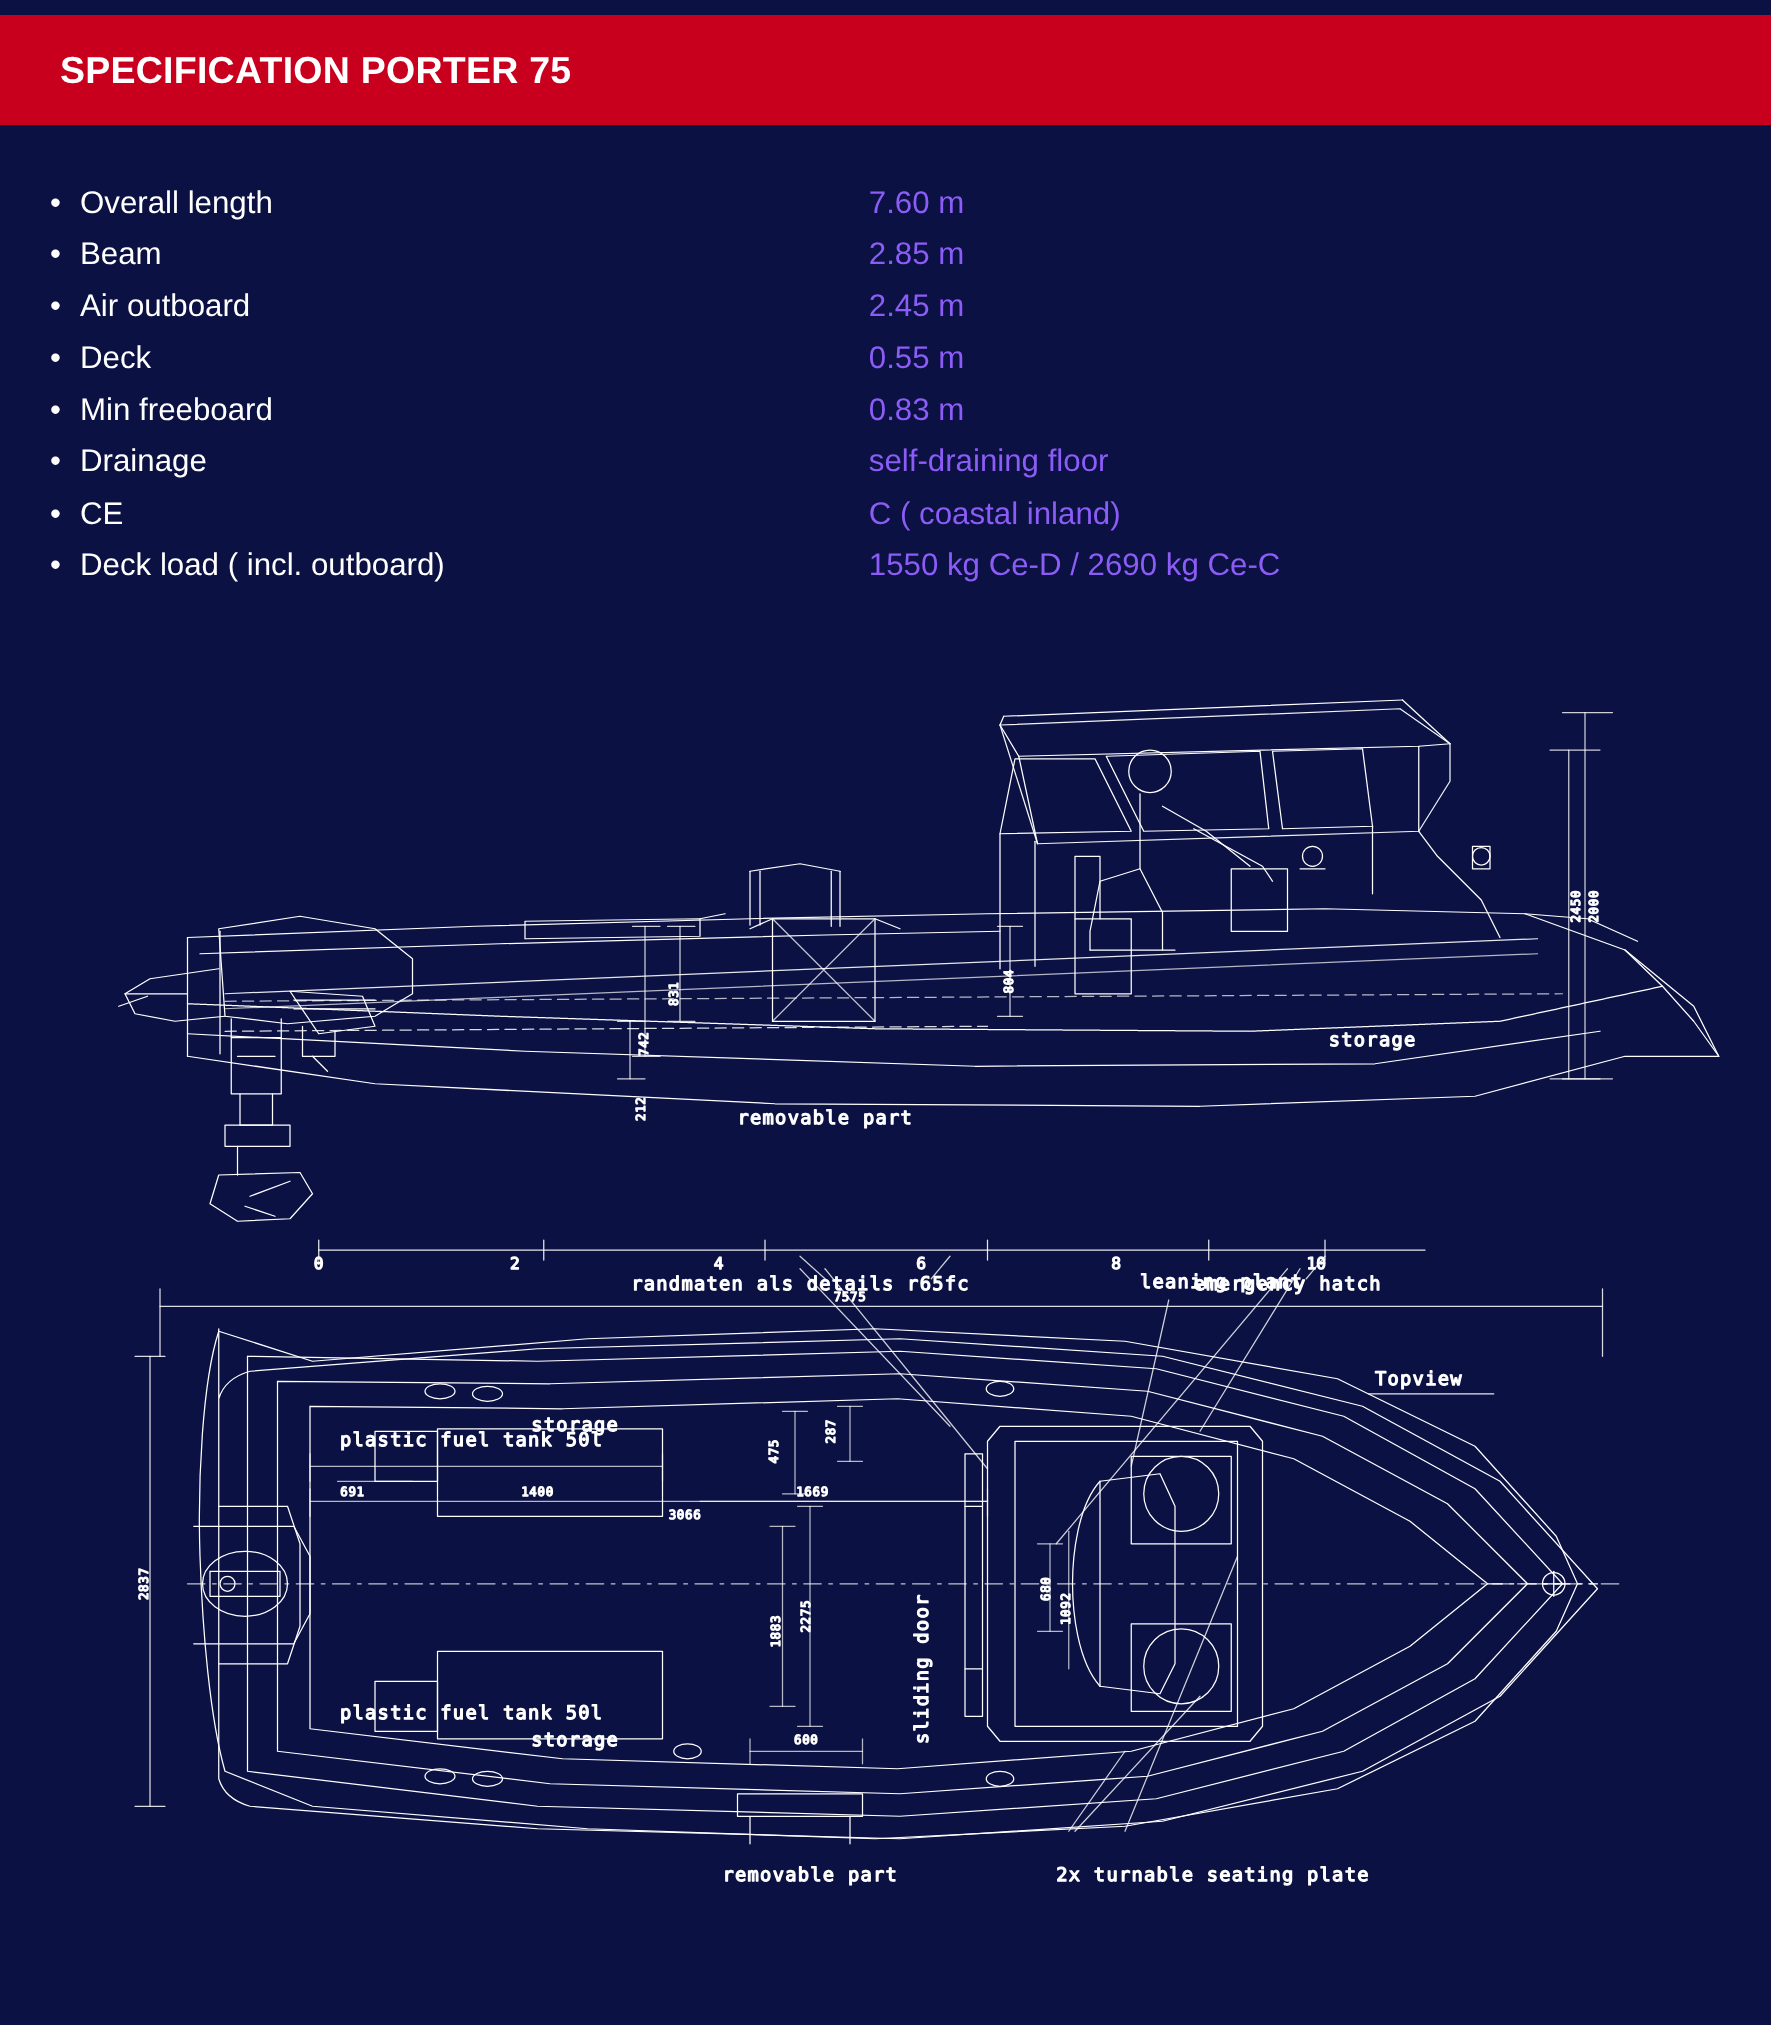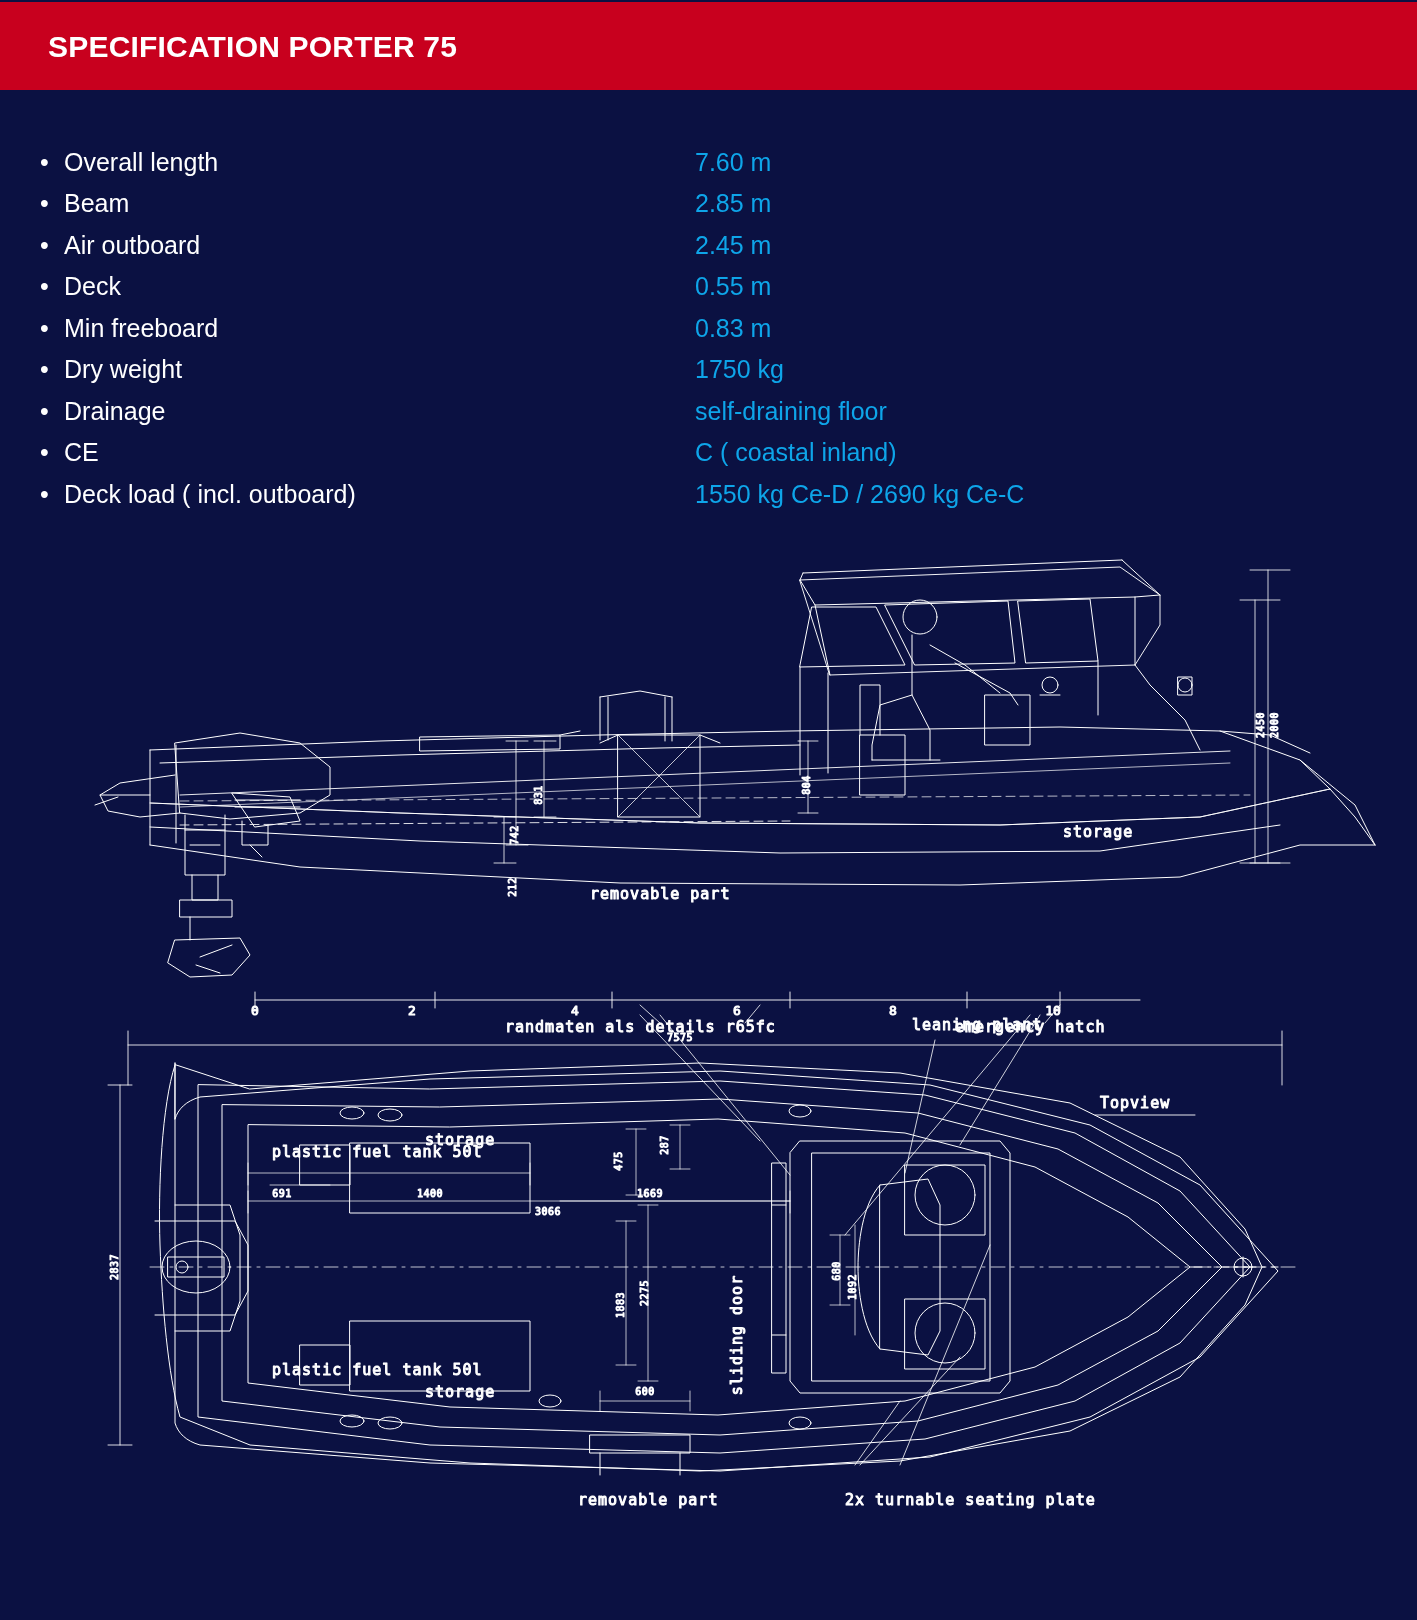--- a/index.html
+++ b/index.html
@@ -17,21 +17,21 @@
   }
   .page {
     position: absolute;
     inset: 0;
     background: #0b1142;
   }
   
   .header-bar {
     position: absolute;
     left: 0;
-    top: 2px;
+    top: 12px;
     width: 1417px;
     height: 88px;
     background: #c8001e;
   }
   .header-title {
     position: absolute;
     left: 48px;
     top: 28px;
     font-size: 30px;
     font-weight: bold;
@@ -57,21 +57,21 @@
     color: #ffffff;
     white-space: nowrap;
   }
   .spec-label .bullet {
     display: inline-block;
     width: 24px;
     color: #ffffff;
   }
   .spec-value {
     font-size: 25px;
-    color: #0ea5e9;
+    color: #8b5cf6;
     white-space: nowrap;
   }
   
   .drawing {
     position: absolute;
     left: 0;
     top: 545px;
     width: 1417px;
     height: 1075px;
   }
@@ -118,24 +118,20 @@
       <div class="spec-label"><span class="bullet">•</span><span>Air outboard</span></div>
       <div class="spec-value">2.45 m</div>
     </div>
     <div class="spec-row">
       <div class="spec-label"><span class="bullet">•</span><span>Deck</span></div>
       <div class="spec-value">0.55 m</div>
     </div>
     <div class="spec-row">
       <div class="spec-label"><span class="bullet">•</span><span>Min freeboard</span></div>
       <div class="spec-value">0.83 m</div>
-    </div>
-    <div class="spec-row">
-      <div class="spec-label"><span class="bullet">•</span><span>Dry weight</span></div>
-      <div class="spec-value">1750 kg</div>
     </div>
     <div class="spec-row">
       <div class="spec-label"><span class="bullet">•</span><span>Drainage</span></div>
       <div class="spec-value">self-draining floor</div>
     </div>
     <div class="spec-row">
       <div class="spec-label"><span class="bullet">•</span><span>CE</span></div>
       <div class="spec-value">C ( coastal inland)</div>
     </div>
     <div class="spec-row">

